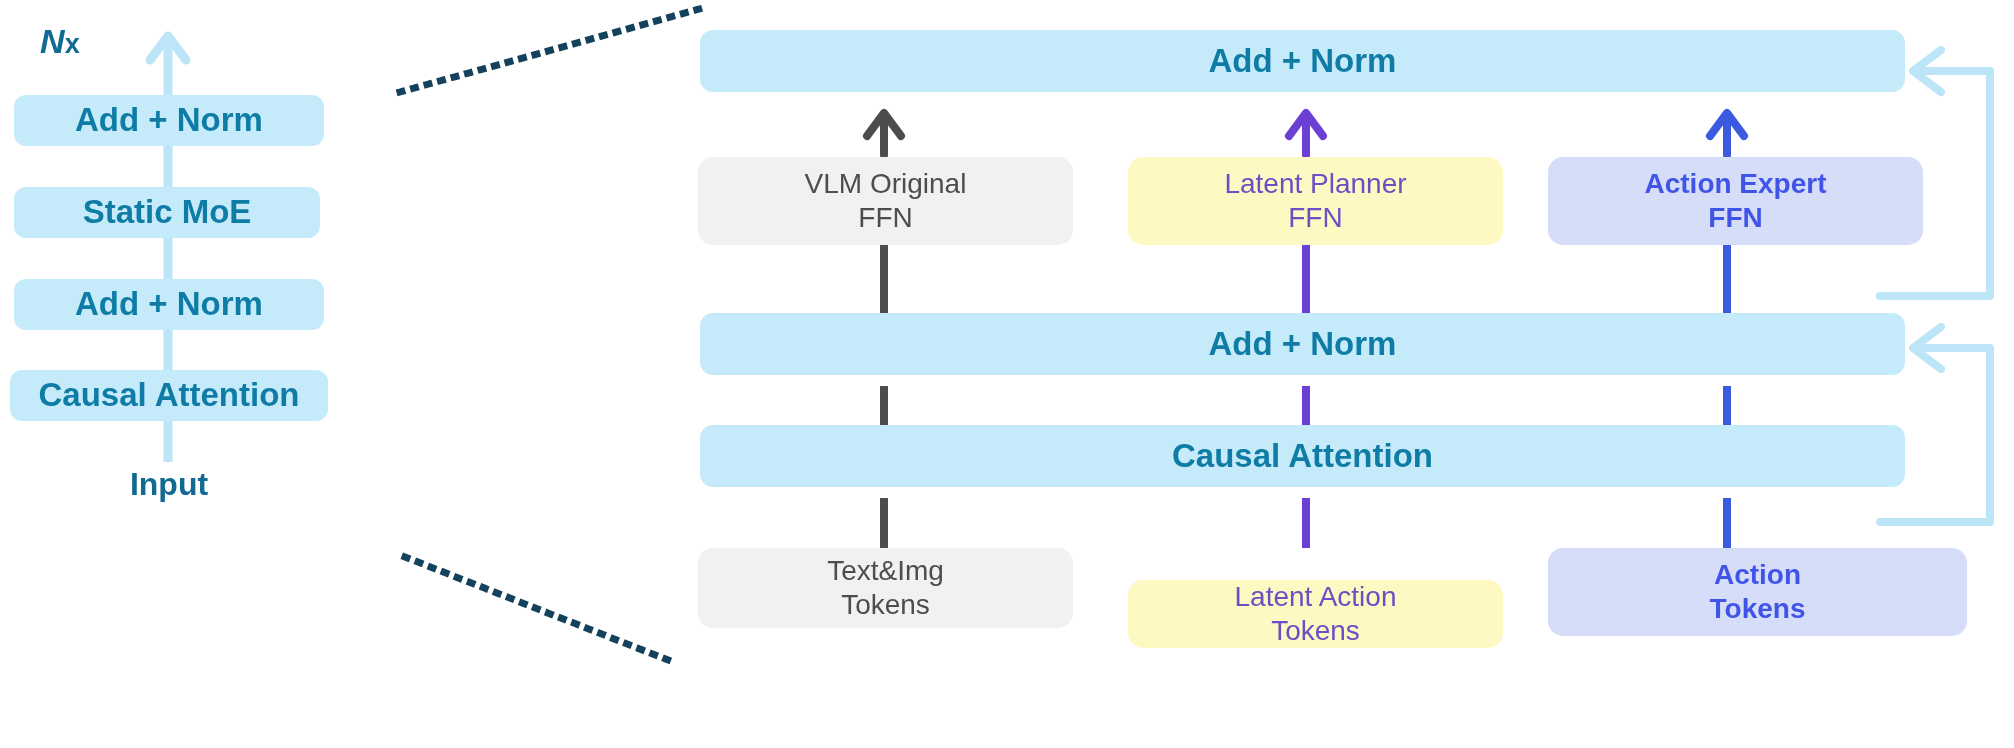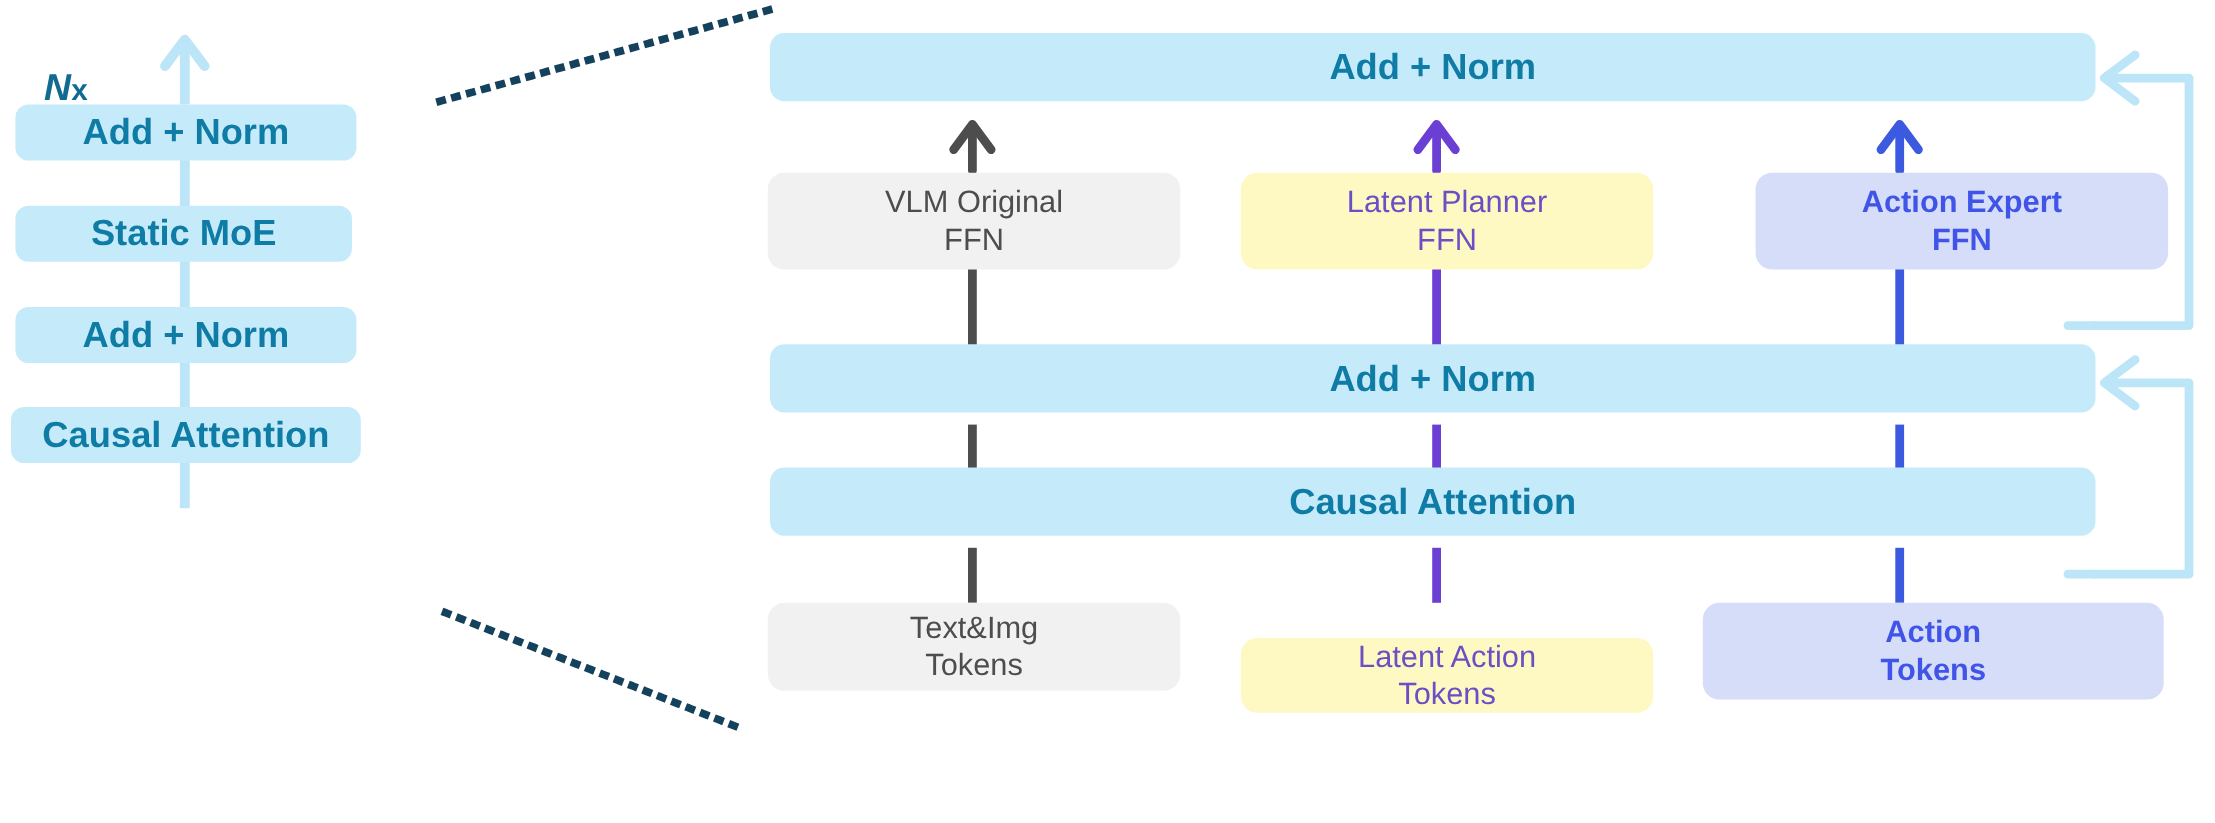--- a/index.html
+++ b/index.html
@@ -63,21 +63,21 @@
   .layer {
     position: absolute;
     left: 0;
     top: 0;
     width: 2014px;
     height: 748px;
     pointer-events: none;
   }
   .layer.behind { z-index: 0; }
   .box          { z-index: 2; text-align: center; }
-  .nx-label, .input-label, .caption { z-index: 4; margin-top: 39px; }
+  .nx-label, .input-label, .caption { z-index: 4; }
 
   
   .rc-wide { font-size: 33px; border-radius: 13px; }
   .rc-cell { font-size: 28px; border-radius: 15px; }
 
   .caption {
     position: absolute;
     width: 100%;
     text-align: center;
     font-size: 33px;
@@ -157,30 +157,31 @@
   </div>
 
   <div class="box cyan lc-box" style="left:14px; top:95px; width:310px; height:51px;">Add + Norm</div>
 
   <div class="box cyan lc-box" style="left:14px; top:187px; width:306px; height:51px;">Static MoE</div>
 
   <div class="box cyan lc-box" style="left:14px; top:279px; width:310px; height:51px;">Add + Norm</div>
 
   <div class="box cyan lc-box" style="left:10px; top:370px; width:318px; height:51px;">Causal Attention</div>
 
+  <div class="input-label" style="left:10px; top:466px; width:318px;">Input</div>
 
   <div class="box cyan rc-wide" style="left:700px; top:30px; width:1205px; height:62px;">Add + Norm</div>
 
   <div class="box grey rc-cell" style="left:698px; top:157px; width:375px; height:88px;">VLM Original
 FFN</div>
 
   <div class="box lilac rc-cell" style="left:1128px; top:157px; width:375px; height:88px;">Latent Planner
 FFN</div>
 
-  <div class="box peri rc-cell" style="left:1548px; top:157px; width:375px; height:88px;margin-left:48px;">Action Expert
+  <div class="box peri rc-cell" style="left:1548px; top:157px; width:375px; height:88px;">Action Expert
 FFN</div>
 
   <div class="box cyan rc-wide" style="left:700px; top:313px; width:1205px; height:62px;">Add + Norm</div>
 
   <div class="box cyan rc-wide" style="left:700px; top:425px; width:1205px; height:62px;">Causal Attention</div>
 
   <div class="box grey rc-cell" style="left:698px; top:548px; width:375px; height:80px;">Text&amp;Img
 Tokens</div>
 
   <div class="box lilac rc-cell" style="left:1128px; top:580px; width:375px; height:68px;">Latent Action

